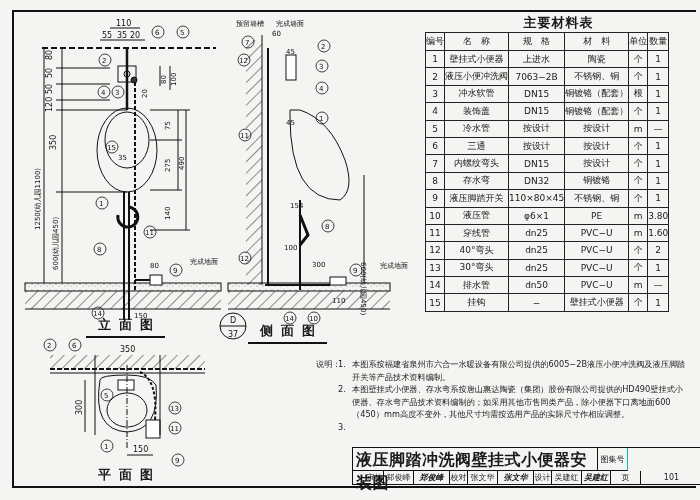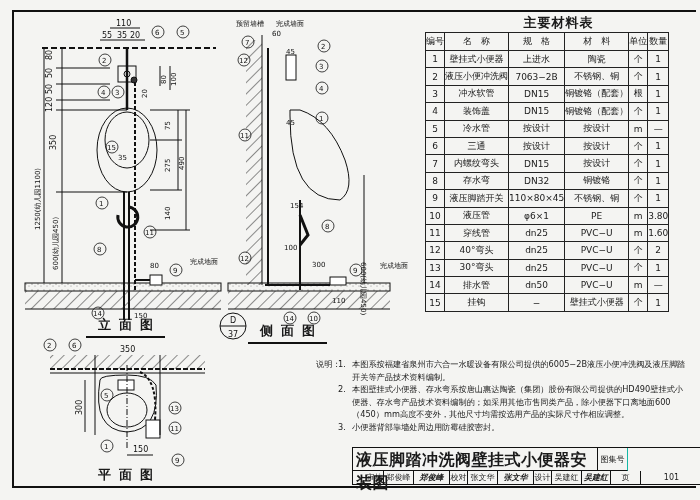--- a/index.html
+++ b/index.html
@@ -385,21 +385,20 @@
     <div class="item">
         <span class="num">1.</span>
         <span>本图系按福建省泉州市六合一水暖设备有限公司提供的6005−2B液压小便冲洗阀及液压脚踏开关等产品技术资料编制。</span>
       </div>
     <div class="item">
         <span class="num">2.</span>
         <span>本图壁挂式小便器、存水弯系按唐山惠达陶瓷（集团）股份有限公司提供的HD490壁挂式小便器、存水弯产品技术资料编制的；如采用其他市售同类产品，除小便器下口离地面600（450）mm高度不变外，其他尺寸均需按选用产品的实际尺寸作相应调整。</span>
       </div>
     <div class="item">
         <span class="num">3.</span>
-        <span>小便器背部靠墙处周边用防霉硅胶密封。</span>
       </div>
   </div>
 </div>
 
 <div class="titleblock">
   <div class="tb-main">液压脚踏冲洗阀壁挂式小便器安装图</div>
   <div class="tb-atlas-lbl">图集号</div>
   <div class="tb-row">
     <span style="width:18px">审核</span>
     <span style="width:30px">郑俊峰</span>

